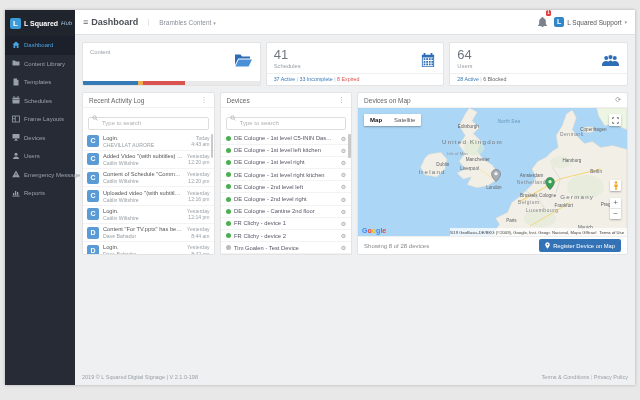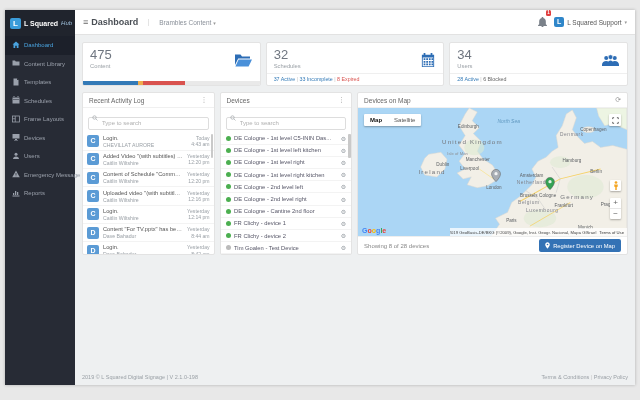--- a/index.html
+++ b/index.html
@@ -240,53 +240,52 @@
           <span class="caret">▾</span>
         </span>
       </div>
     </div>
 
     <div class="content">
       <div class="cards-row">
 
 
         <div class="card">
-          <div class="card-value">475</div>
           <div class="card-label">Content</div>
           <span class="card-icon">
             <svg width="17" height="14" viewBox="0 0 17 14">
                 <path fill="#2d6db5" d="M0 1.5h5.5L7 3.5h8v2H3.2L0 12z"></path>
                 <path fill="#4a90d9" d="M3.6 6.5H17L13.6 13.5H.4z"></path>
               </svg>
           </span>
           <div class="pbar">
 
           <span style="width: 31%; background: rgb(51, 122, 183);"></span>
               <span style="width: 3%; background: rgb(240, 173, 78);"></span>
               <span style="width: 24%; background: rgb(217, 83, 79);"></span>
             </div>
         </div>
 
         <div class="card">
-          <div class="card-value">32</div>
+          <div class="card-value">41</div>
           <div class="card-label">Schedules</div>
           <span class="card-icon">
             <svg width="14" height="14" viewBox="0 0 16 16">
                 <path fill="#2d6db5" d="M1 2h14v14H1zM3 0h2v3H3zm8 0h2v3h-2z"></path>
                 <path fill="#fff" d="M2 5h12v10H2z"></path>
                 <path fill="#2d6db5" d="M3 6h2v2H3zm3 0h2v2H6zm3 0h2v2H9zm3 0h2v2h-2zM3 9h2v2H3zm3 0h2v2H6zm3 0h2v2H9zm3 0h2v2h-2zM3 12h2v2H3zm3 0h2v2H6zm3 0h2v2H9zm3 0h2v2h-2z"></path>
               </svg>
           </span>
           <div class="breakdown">
             
           <span style="color: rgb(51, 122, 183);">37 Active</span><span style="color: rgb(51, 122, 183);">33 Incomplete</span><span style="color: rgb(217, 83, 79);">8 Expired</span></div>
         </div>
 
         <div class="card">
-          <div class="card-value">34</div>
+          <div class="card-value">64</div>
           <div class="card-label">Users</div>
           <span class="card-icon">
             <svg width="17" height="13" viewBox="0 0 20 14">
                 <circle cx="5" cy="4" r="2.4" fill="#2d6db5"></circle>
                 <circle cx="15" cy="4" r="2.4" fill="#2d6db5"></circle>
                 <circle cx="10" cy="3" r="2.8" fill="#2d6db5" stroke="#fff" stroke-width=".7"></circle>
                 <path fill="#2d6db5" d="M0 12c0-2.7 2.2-4.4 5-4.4 1 0 1.9.2 2.6.6C8.4 7.4 9.2 7 10 7s1.6.4 2.4 1.2c.7-.4 1.6-.6 2.6-.6 2.8 0 5 1.7 5 4.4v1.4H0z"></path>
               </svg>
           </span>
           <div class="breakdown">

